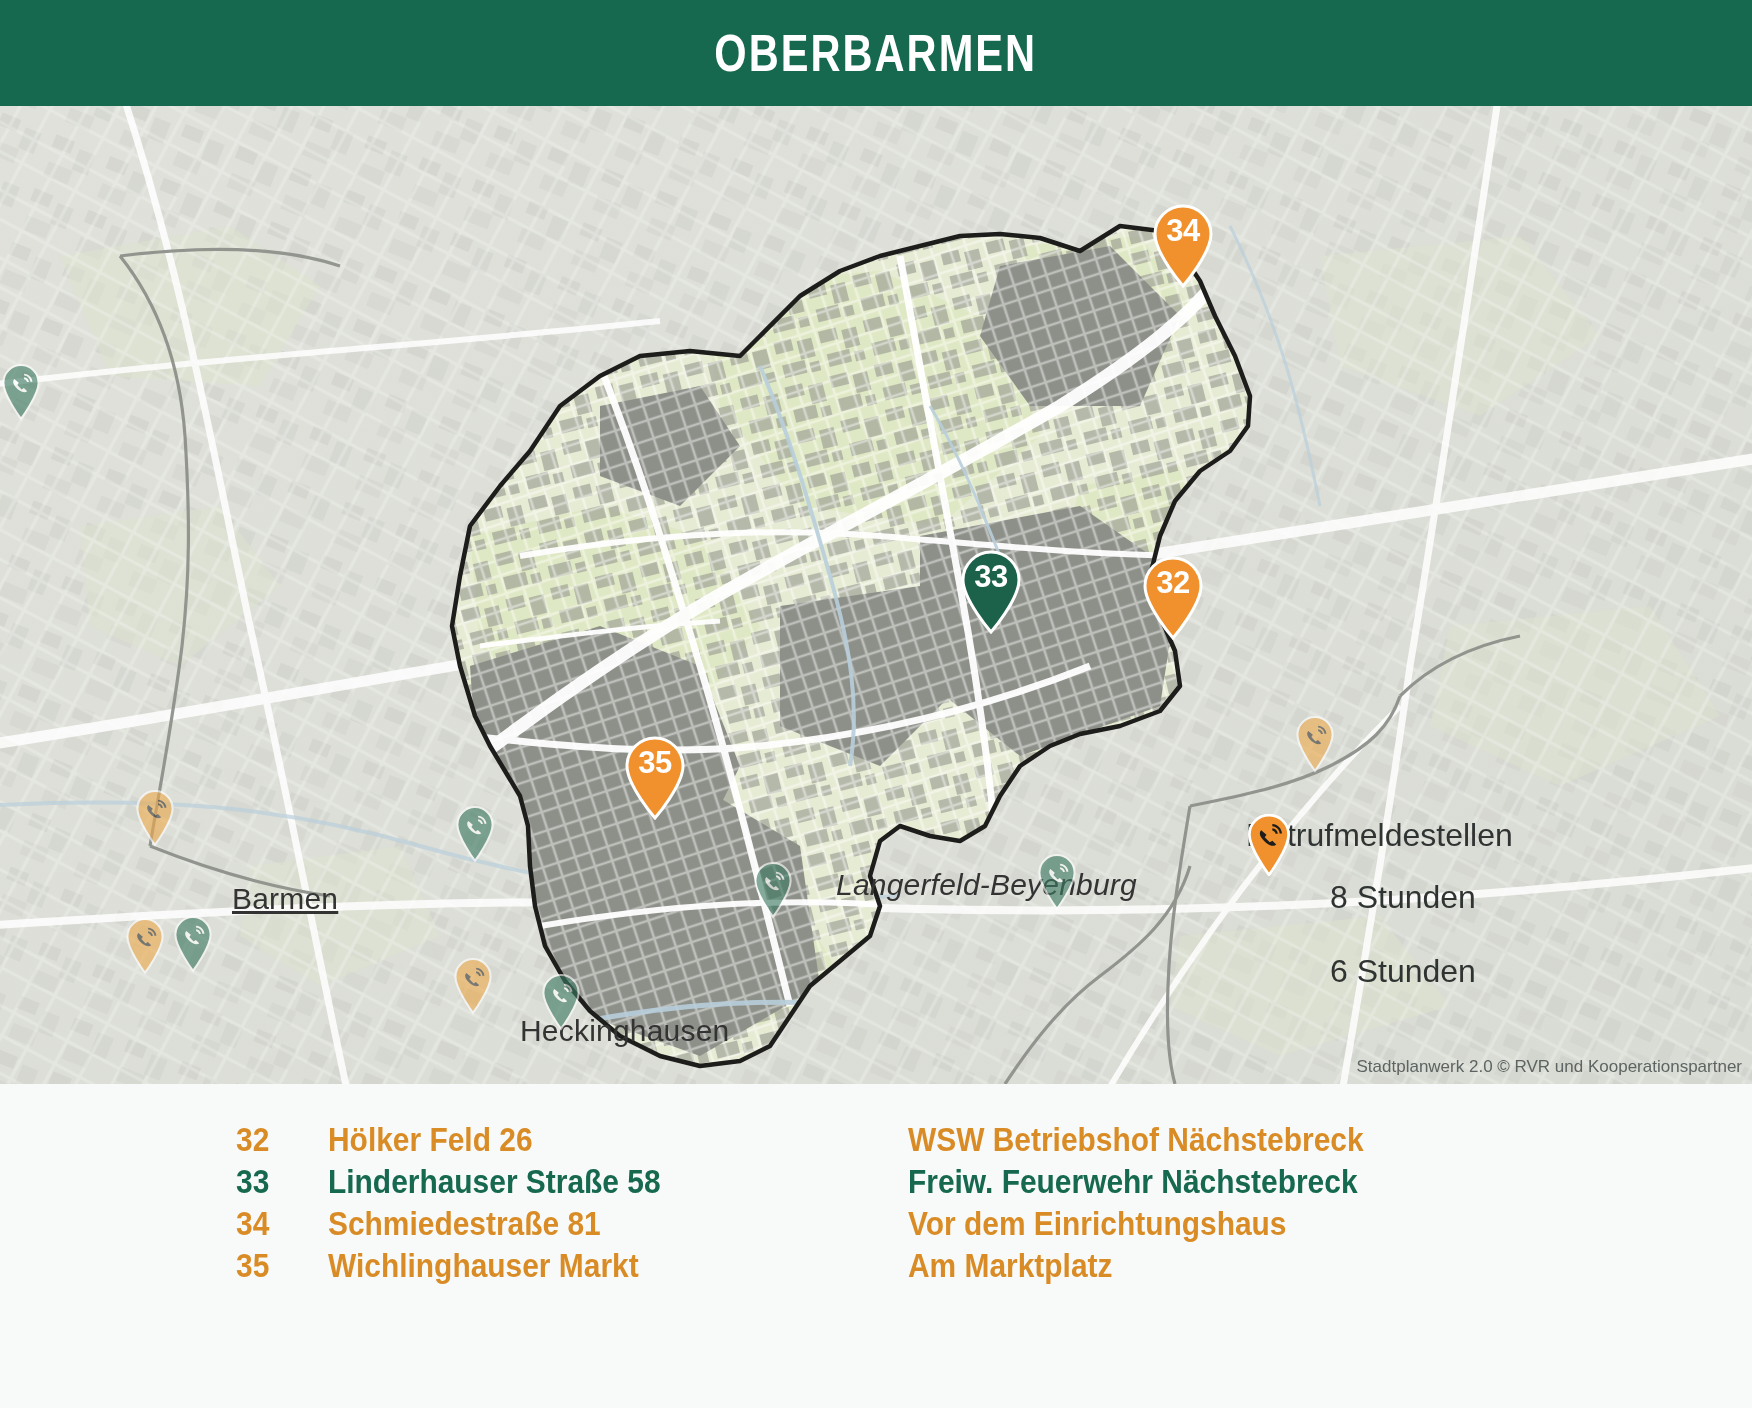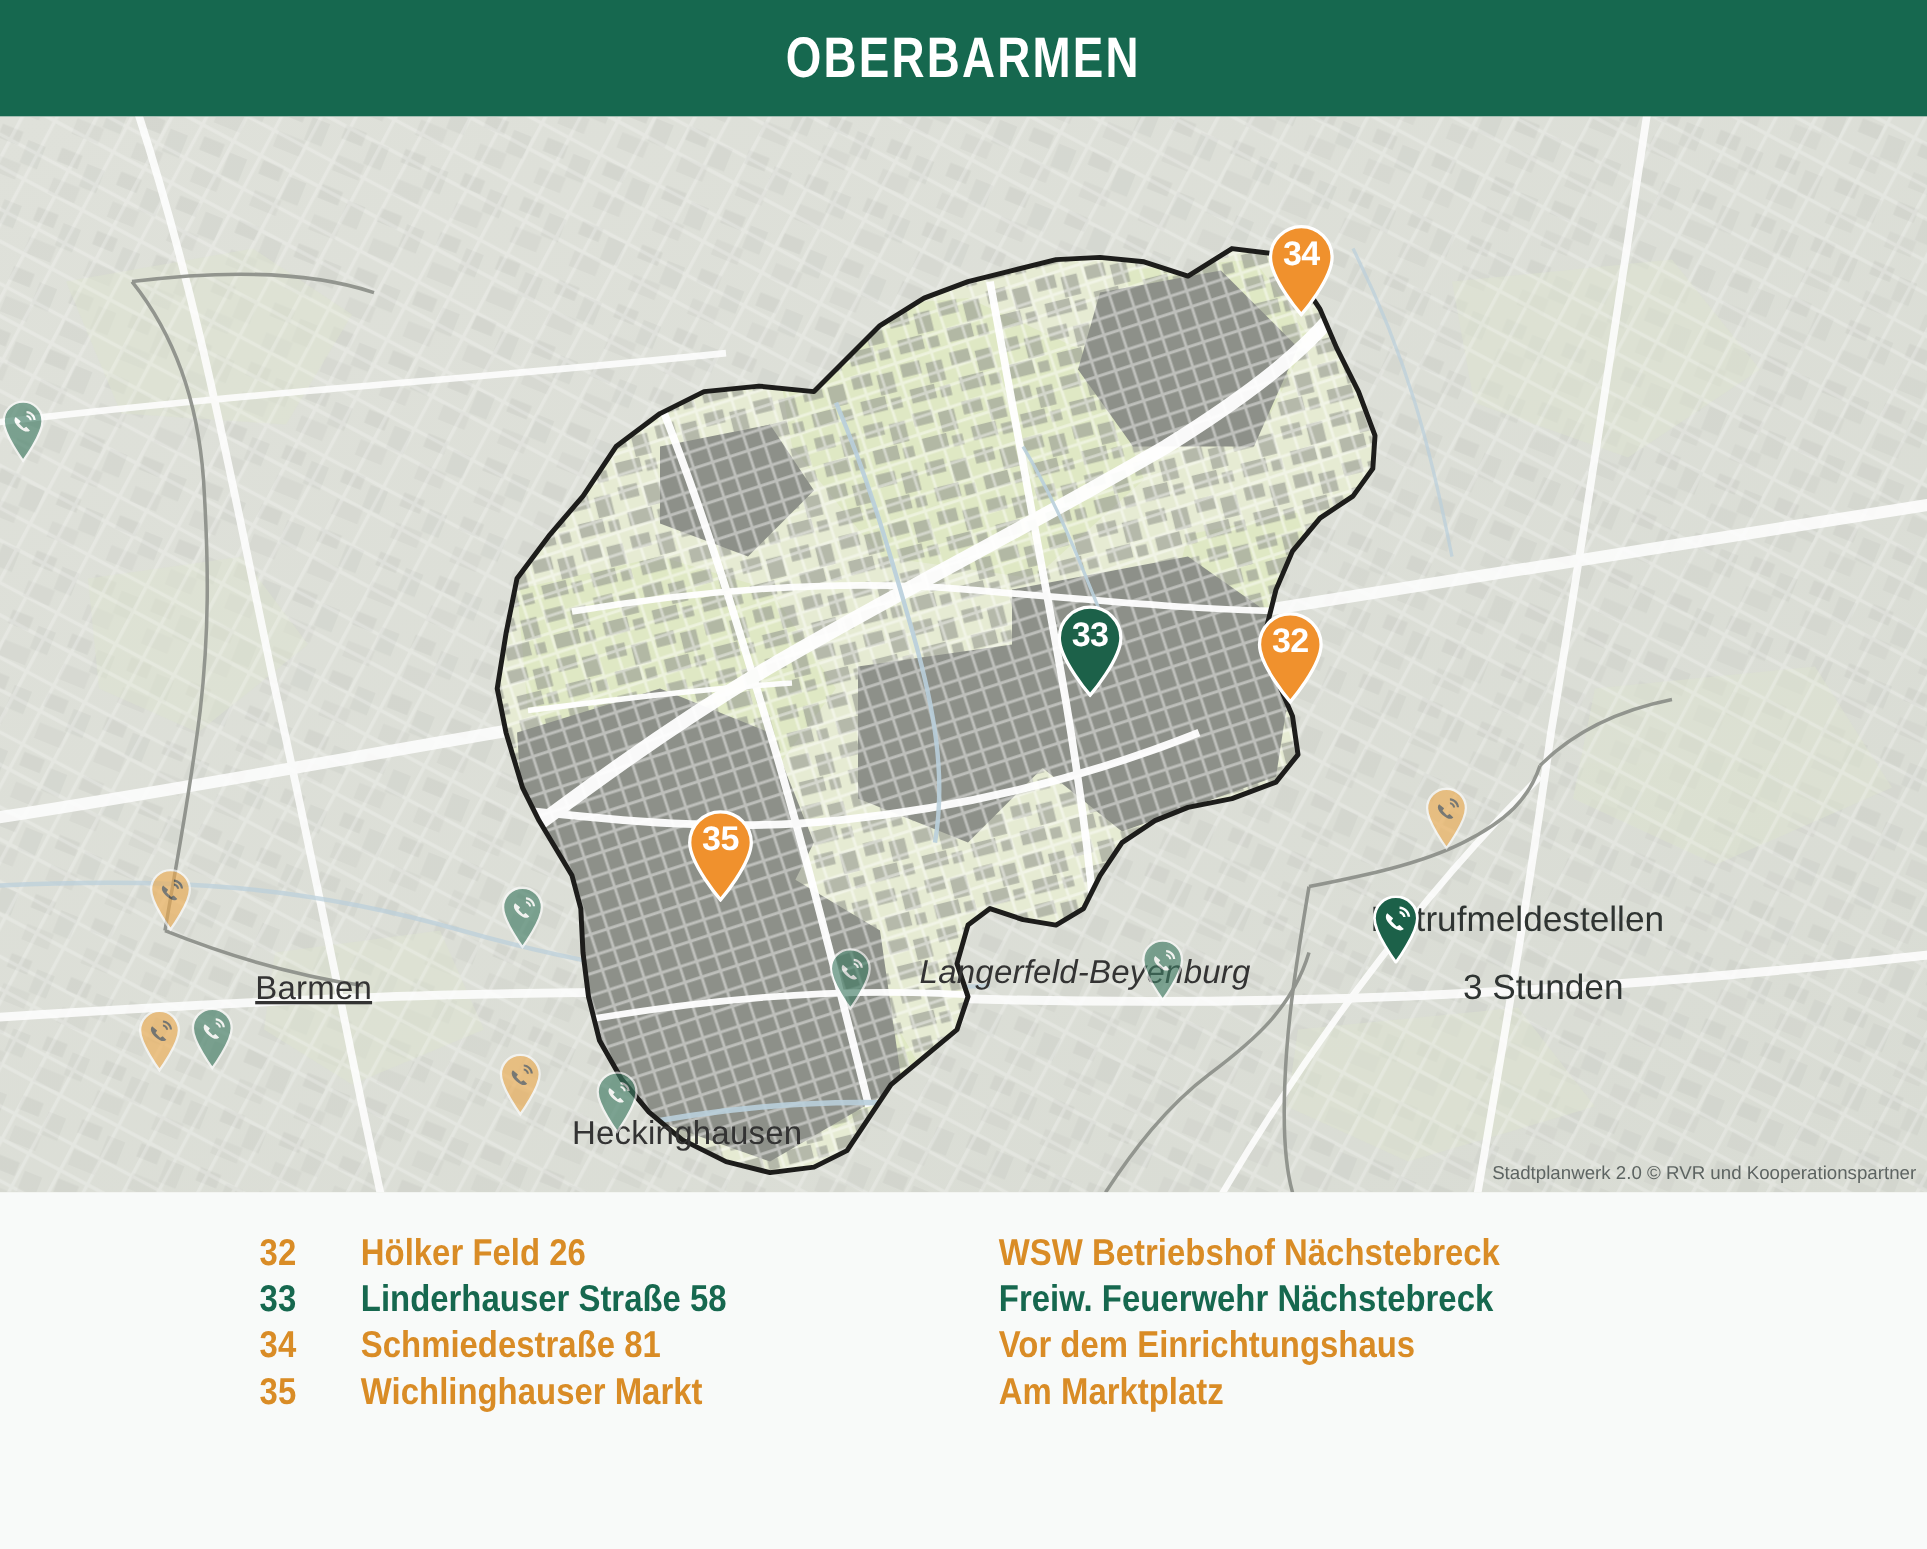--- a/index.html
+++ b/index.html
@@ -385,23 +385,36 @@
         <div class="pin-slot">
           <svg viewBox="0 0 40 54">
               <path d="M20 1C10.6 1 3 8.6 3 18c0 12 17 35 17 35s17-23 17-35C37 8.6 29.4 1 20 1z" fill="#1c6149" stroke="#ffffff" stroke-width="2.2"></path>
               <g fill="#ffffff">
                 <path d="M13.2 14.2c-1.7 1.7-1.4 4.3.3 6.7 1.8 2.5 4.5 4.8 6.9 6 2.3 1.2 4.6 1 5.9-.3l-3.4-3.2-2.3 1.3-4.3-4.4 1.5-2.2z"></path>
                 <path d="M22.9 10.7c3.4.2 6.2 3 6.4 6.3h2c-.2-4.4-3.9-8.1-8.4-8.3z"></path>
                 <path d="M22.9 14.3c1.5.2 2.7 1.5 2.9 2.9h1.9c-.2-2.5-2.2-4.6-4.8-4.8z"></path>
               </g>
             </svg>
         </div>
-        <div class="legend-text">3 Stunden</div>
-      </div>
-
+        <div class="legend-text">8 Stunden</div>
+      </div>
+
+      <div class="legend-row">
+        <div class="pin-slot">
+          <svg viewBox="0 0 40 54">
+              <path d="M20 1C10.6 1 3 8.6 3 18c0 12 17 35 17 35s17-23 17-35C37 8.6 29.4 1 20 1z" fill="#f0912d" stroke="#ffffff" stroke-width="2.2"></path>
+              <g fill="#1d1d1b">
+                <path d="M13.2 14.2c-1.7 1.7-1.4 4.3.3 6.7 1.8 2.5 4.5 4.8 6.9 6 2.3 1.2 4.6 1 5.9-.3l-3.4-3.2-2.3 1.3-4.3-4.4 1.5-2.2z"></path>
+                <path d="M22.9 10.7c3.4.2 6.2 3 6.4 6.3h2c-.2-4.4-3.9-8.1-8.4-8.3z"></path>
+                <path d="M22.9 14.3c1.5.2 2.7 1.5 2.9 2.9h1.9c-.2-2.5-2.2-4.6-4.8-4.8z"></path>
+              </g>
+            </svg>
+        </div>
+        <div class="legend-text">6 Stunden</div>
+      </div>
     </div>
 
     <div class="attribution">Stadtplanwerk 2.0 © RVR und Kooperationspartner</div>
   </div>
 
   <div class="table-area">
     <div class="table-inner">
       <div class="trow">
         <div class="tnum c-orange">32</div>
         <div class="tname c-orange">Hölker Feld 26</div>

